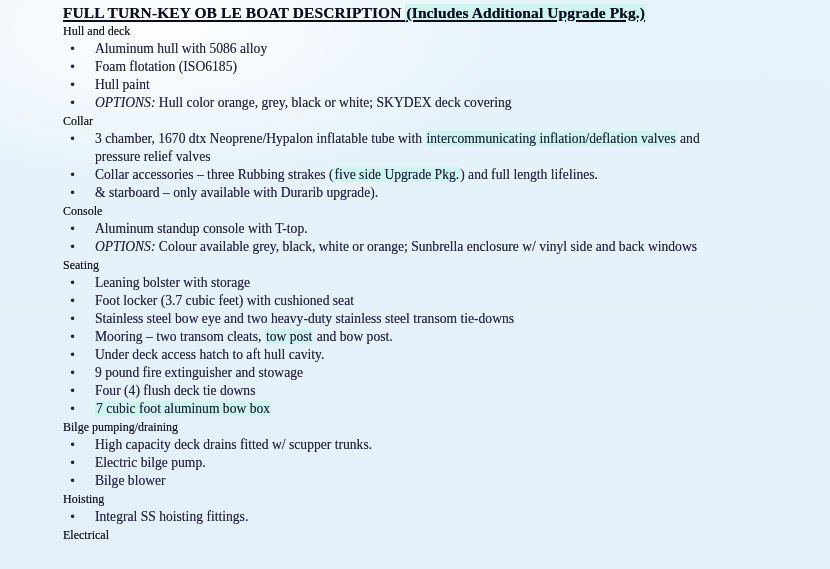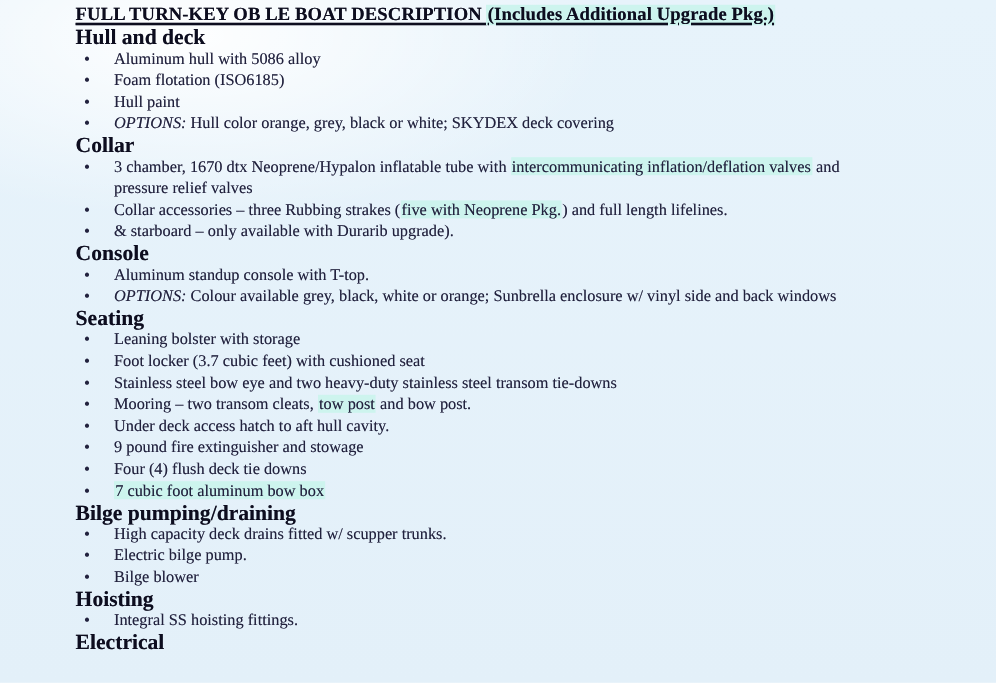--- a/index.html
+++ b/index.html
@@ -16,21 +16,21 @@
     font-size: 15.5px; font-weight: bold; line-height: 19px;
     color: var(--title_text, #0d0d1f);
     text-decoration: underline;
     text-decoration-thickness: 1.6px;
     text-underline-offset: 2px;
     letter-spacing: 0.1px;
     white-space: nowrap;
     text-shadow: 0 0 0.4px rgba(13,13,31,0.65);
   }
   .heading {
-    font-weight: bold; font-size: 18px; line-height: 18px;
+    font-weight: normal; font-size: 12px; line-height: 18px;
     color: var(--title_text, #101022);
     text-shadow: 0 0 0.3px rgba(16,16,34,0.55);
   }
   .item { display:flex; align-items:flex-start; }
   .bullet {
     flex: 0 0 32px; width: 32px; padding-left: 6px;
     font-size: 12px; line-height: 18px;
     font-family: "DejaVu Sans", sans-serif;
   }
   .lines { flex: 1 1 auto; }
@@ -79,21 +79,21 @@
         <div class="item">
           <span class="bullet">•</span>
           <div class="lines">
             <div class="line"><span>3 chamber, 1670 dtx Neoprene/Hypalon inflatable tube with </span><span class="hl">intercommunicating inflation/deflation valves</span><span> and</span></div>
             <div class="line"><span>pressure relief valves</span></div>
           </div>
         </div>
         <div class="item">
           <span class="bullet">•</span>
           <div class="lines">
-            <div class="line"><span>Collar accessories – three Rubbing strakes (</span><span class="hl">five with Neoprene Pkg.</span><span>) and full length lifelines.</span></div>
+            <div class="line"><span>Collar accessories – three Rubbing strakes (</span><span class="hl">five side Upgrade Pkg.</span><span>) and full length lifelines.</span></div>
           </div>
         </div>
         <div class="item">
           <span class="bullet">•</span>
           <div class="lines">
             <div class="line"><span>&amp; starboard – only available with Durarib upgrade).</span></div>
           </div>
         </div>
       </section>
       <section>

